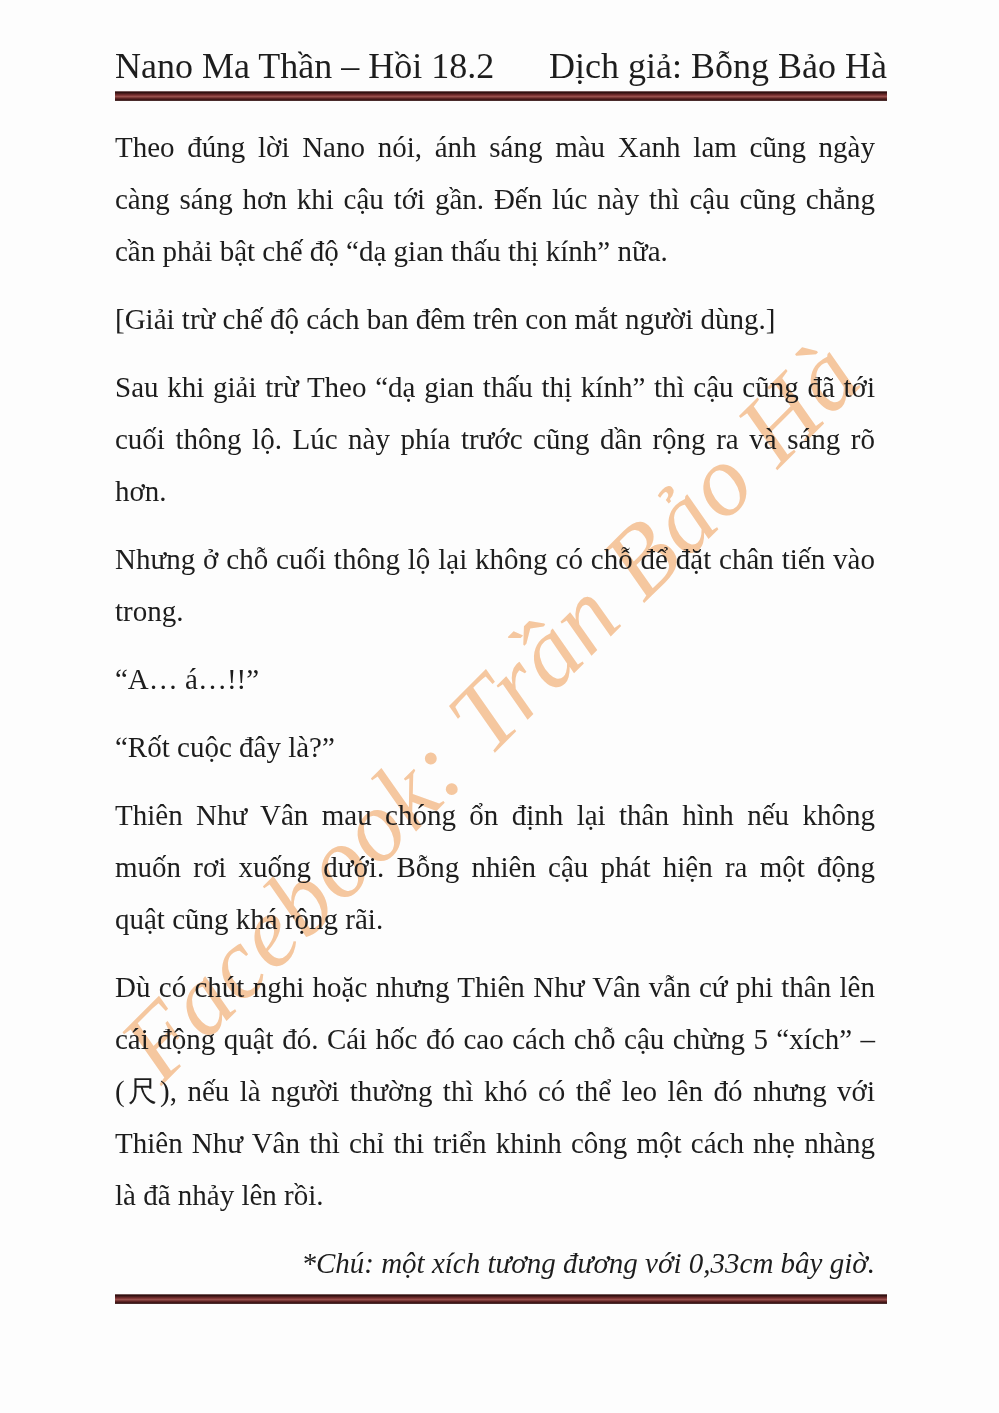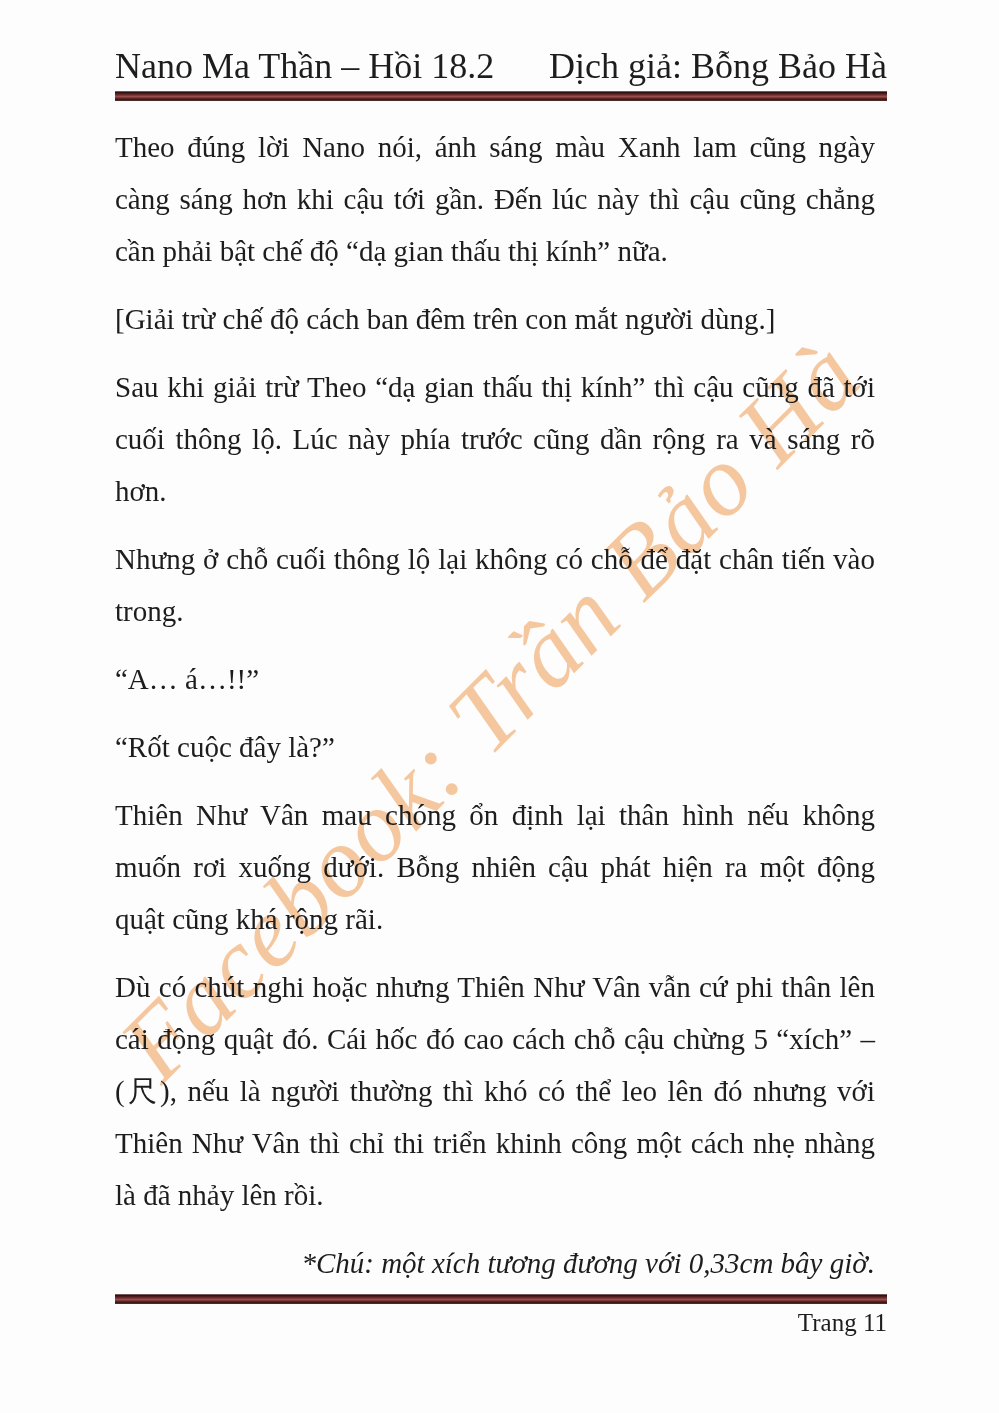--- a/index.html
+++ b/index.html
@@ -97,16 +97,15 @@
       <p>“Rốt cuộc đây là?”</p>
       <p>Thiên Như Vân mau chóng ổn định lại thân hình nếu không muốn rơi xuống dưới. Bỗng nhiên cậu phát hiện ra một động quật cũng khá rộng rãi.</p>
       <p>Dù có chút nghi hoặc nhưng Thiên Như Vân vẫn cứ phi thân lên cái động quật đó. Cái hốc đó cao cách chỗ cậu chừng 5 “xích” – (尺), nếu là người thường thì khó có thể leo lên đó nhưng với Thiên Như Vân thì chỉ thi triển khinh công một cách nhẹ nhàng là đã nhảy lên rồi.</p>
       <p class="note">*Chú: một xích tương đương với 0,33cm bây giờ.</p>
     </div>
 
   </div>
 
   <div class="footer">
     <div class="rule footer-rule"></div>
-    <div class="pagenum">Trang 11</div>
   </div>
 
 </div>
 
 </body></html>

